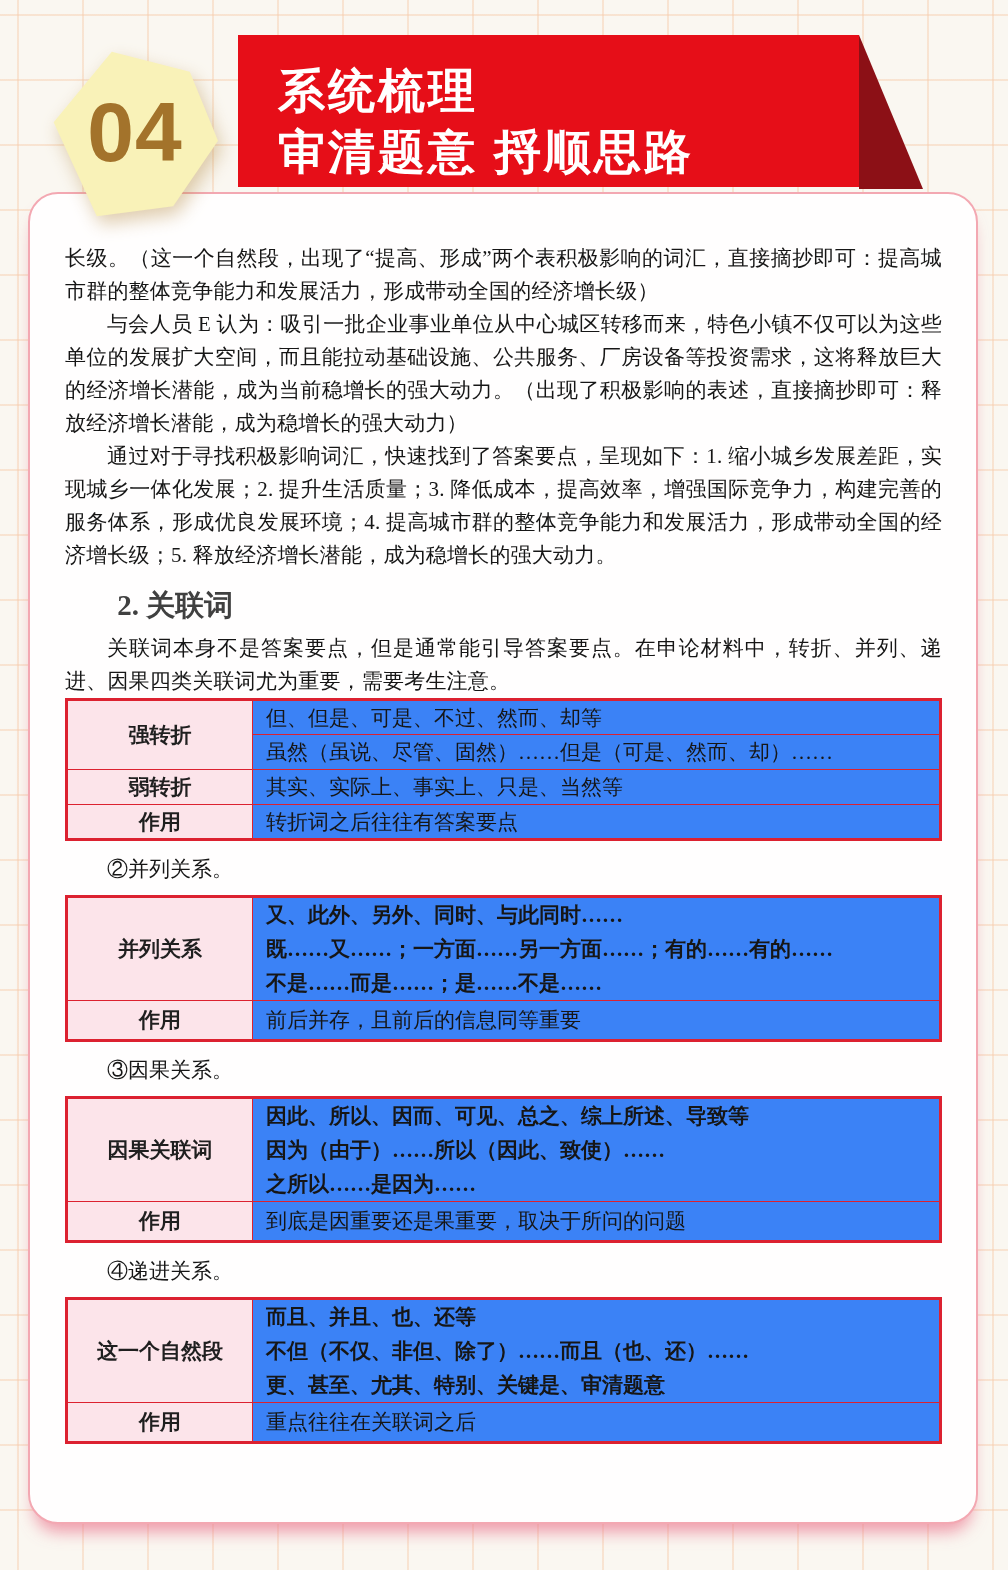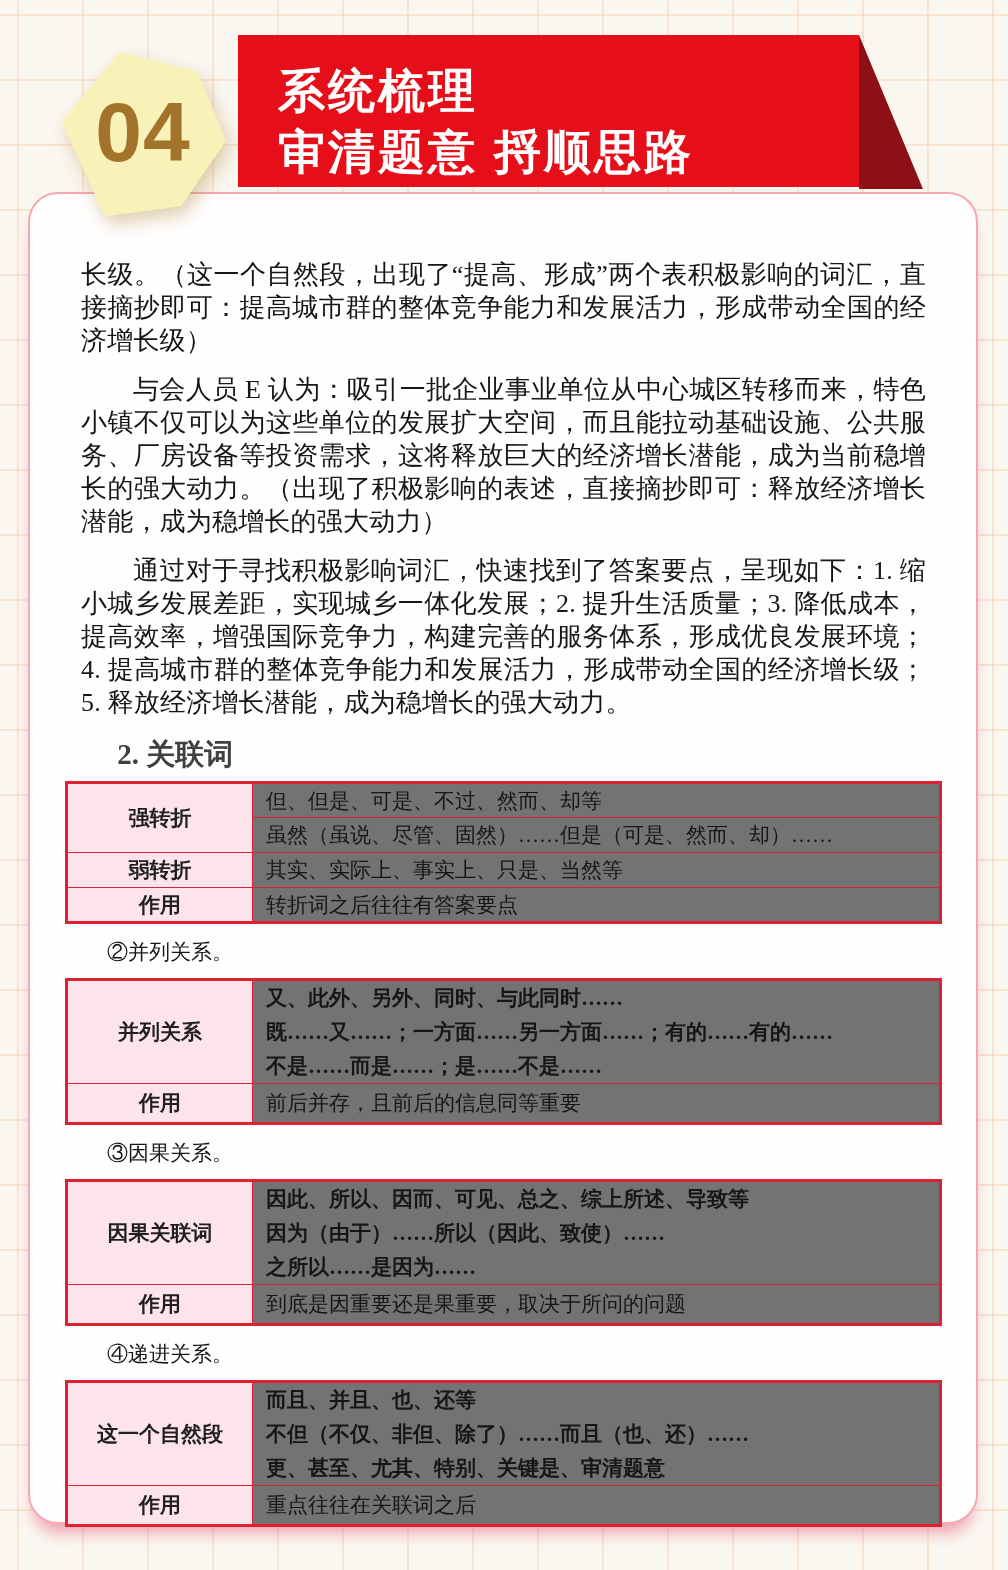--- a/index.html
+++ b/index.html
@@ -30,22 +30,22 @@
     height: 1332px;
     background: #fffefe;
     border: 2px solid #f3a8b2;
     border-radius: 30px;
     box-shadow: 0 14px 16px -6px rgba(233, 118, 142, 0.7);
     z-index: 1;
   }
   .card-inner { padding: 48px 34px 0 35px; }
 
   .body-text {
-    margin: 16px;
-    font-size: 26px;
+    margin: 0;
+    font-size: 21px;
     line-height: 33px;
     text-align: justify;
     letter-spacing: 0.2px;
   }
   .ind { text-indent: 2em; }
 
   .section-heading {
     margin: 14px 0 6px;
     font-size: 29px;
     font-weight: bold;
@@ -74,21 +74,21 @@
     vertical-align: middle;
   }
   td.hdr {
     width: 186px;
     background: #fce4ea;
     font-family: Liberation Sans, sans-serif;
     font-weight: bold;
     text-align: center;
     color: #1f1f1f;
   }
-  td.val { padding: 0 13px; background: #737373; }
+  td.val { padding: 0 13px; background: #3b82f6; }
   td.val.multi { padding: 0 13px; }
   td.val.multi div { line-height: 34px; font-weight: bold; }
   tr.r35 > td { height: 35px; }
   tr.r40 > td { height: 40px; }
 
   
   .banner {
     position: absolute;
     left: 238px;
     top: 35px;
@@ -114,21 +114,21 @@
     width: 64px;
     height: 154px;
     background: #8c1016;
     clip-path: polygon(0 0, 100% 100%, 0 100%);
     z-index: 2;
   }
 
   
   .badge-wrap {
     position: absolute;
-    left: 60px;
+    left: 52px;
     top: 50px;
     z-index: 4;
     filter: drop-shadow(4px 8px 9px rgba(185, 145, 75, 0.45));
   }
   .hexagon {
     width: 166px;
     height: 168px;
     background: #f9f2b8;
     clip-path: polygon(36% 1%, 83% 13%, 100% 54%, 73% 93%, 27% 99%, 1% 43%);
     display: flex;
@@ -151,20 +151,21 @@
 
   <div class="card">
     <div class="card-inner">
 
       <p class="body-text">长级。（这一个自然段，出现了“提高、形成”两个表积极影响的词汇，直接摘抄即可：提高城市群的整体竞争能力和发展活力，形成带动全国的经济增长级）</p>
       <p class="body-text ind">与会人员 E 认为：吸引一批企业事业单位从中心城区转移而来，特色小镇不仅可以为这些单位的发展扩大空间，而且能拉动基础设施、公共服务、厂房设备等投资需求，这将释放巨大的经济增长潜能，成为当前稳增长的强大动力。（出现了积极影响的表述，直接摘抄即可：释放经济增长潜能，成为稳增长的强大动力）</p>
       <p class="body-text ind">通过对于寻找积极影响词汇，快速找到了答案要点，呈现如下：1. 缩小城乡发展差距，实现城乡一体化发展；2. 提升生活质量；3. 降低成本，提高效率，增强国际竞争力，构建完善的服务体系，形成优良发展环境；4. 提高城市群的整体竞争能力和发展活力，形成带动全国的经济增长级；5. 释放经济增长潜能，成为稳增长的强大动力。</p>
 
       <h3 class="section-heading">2. 关联词</h3>
 
+      <p class="body-text ind">关联词本身不是答案要点，但是通常能引导答案要点。在申论材料中，转折、并列、递进、因果四类关联词尤为重要，需要考生注意。</p>
 
       <table class="rel-table">
         <tbody>
           <tr class="r35">
             <td class="hdr" rowspan="2">强转折</td>
             <td class="val">但、但是、可是、不过、然而、却等</td>
           </tr>
           <tr class="r35">
             <td class="val">虽然（虽说、尽管、固然）……但是（可是、然而、却）……</td>
           </tr>

